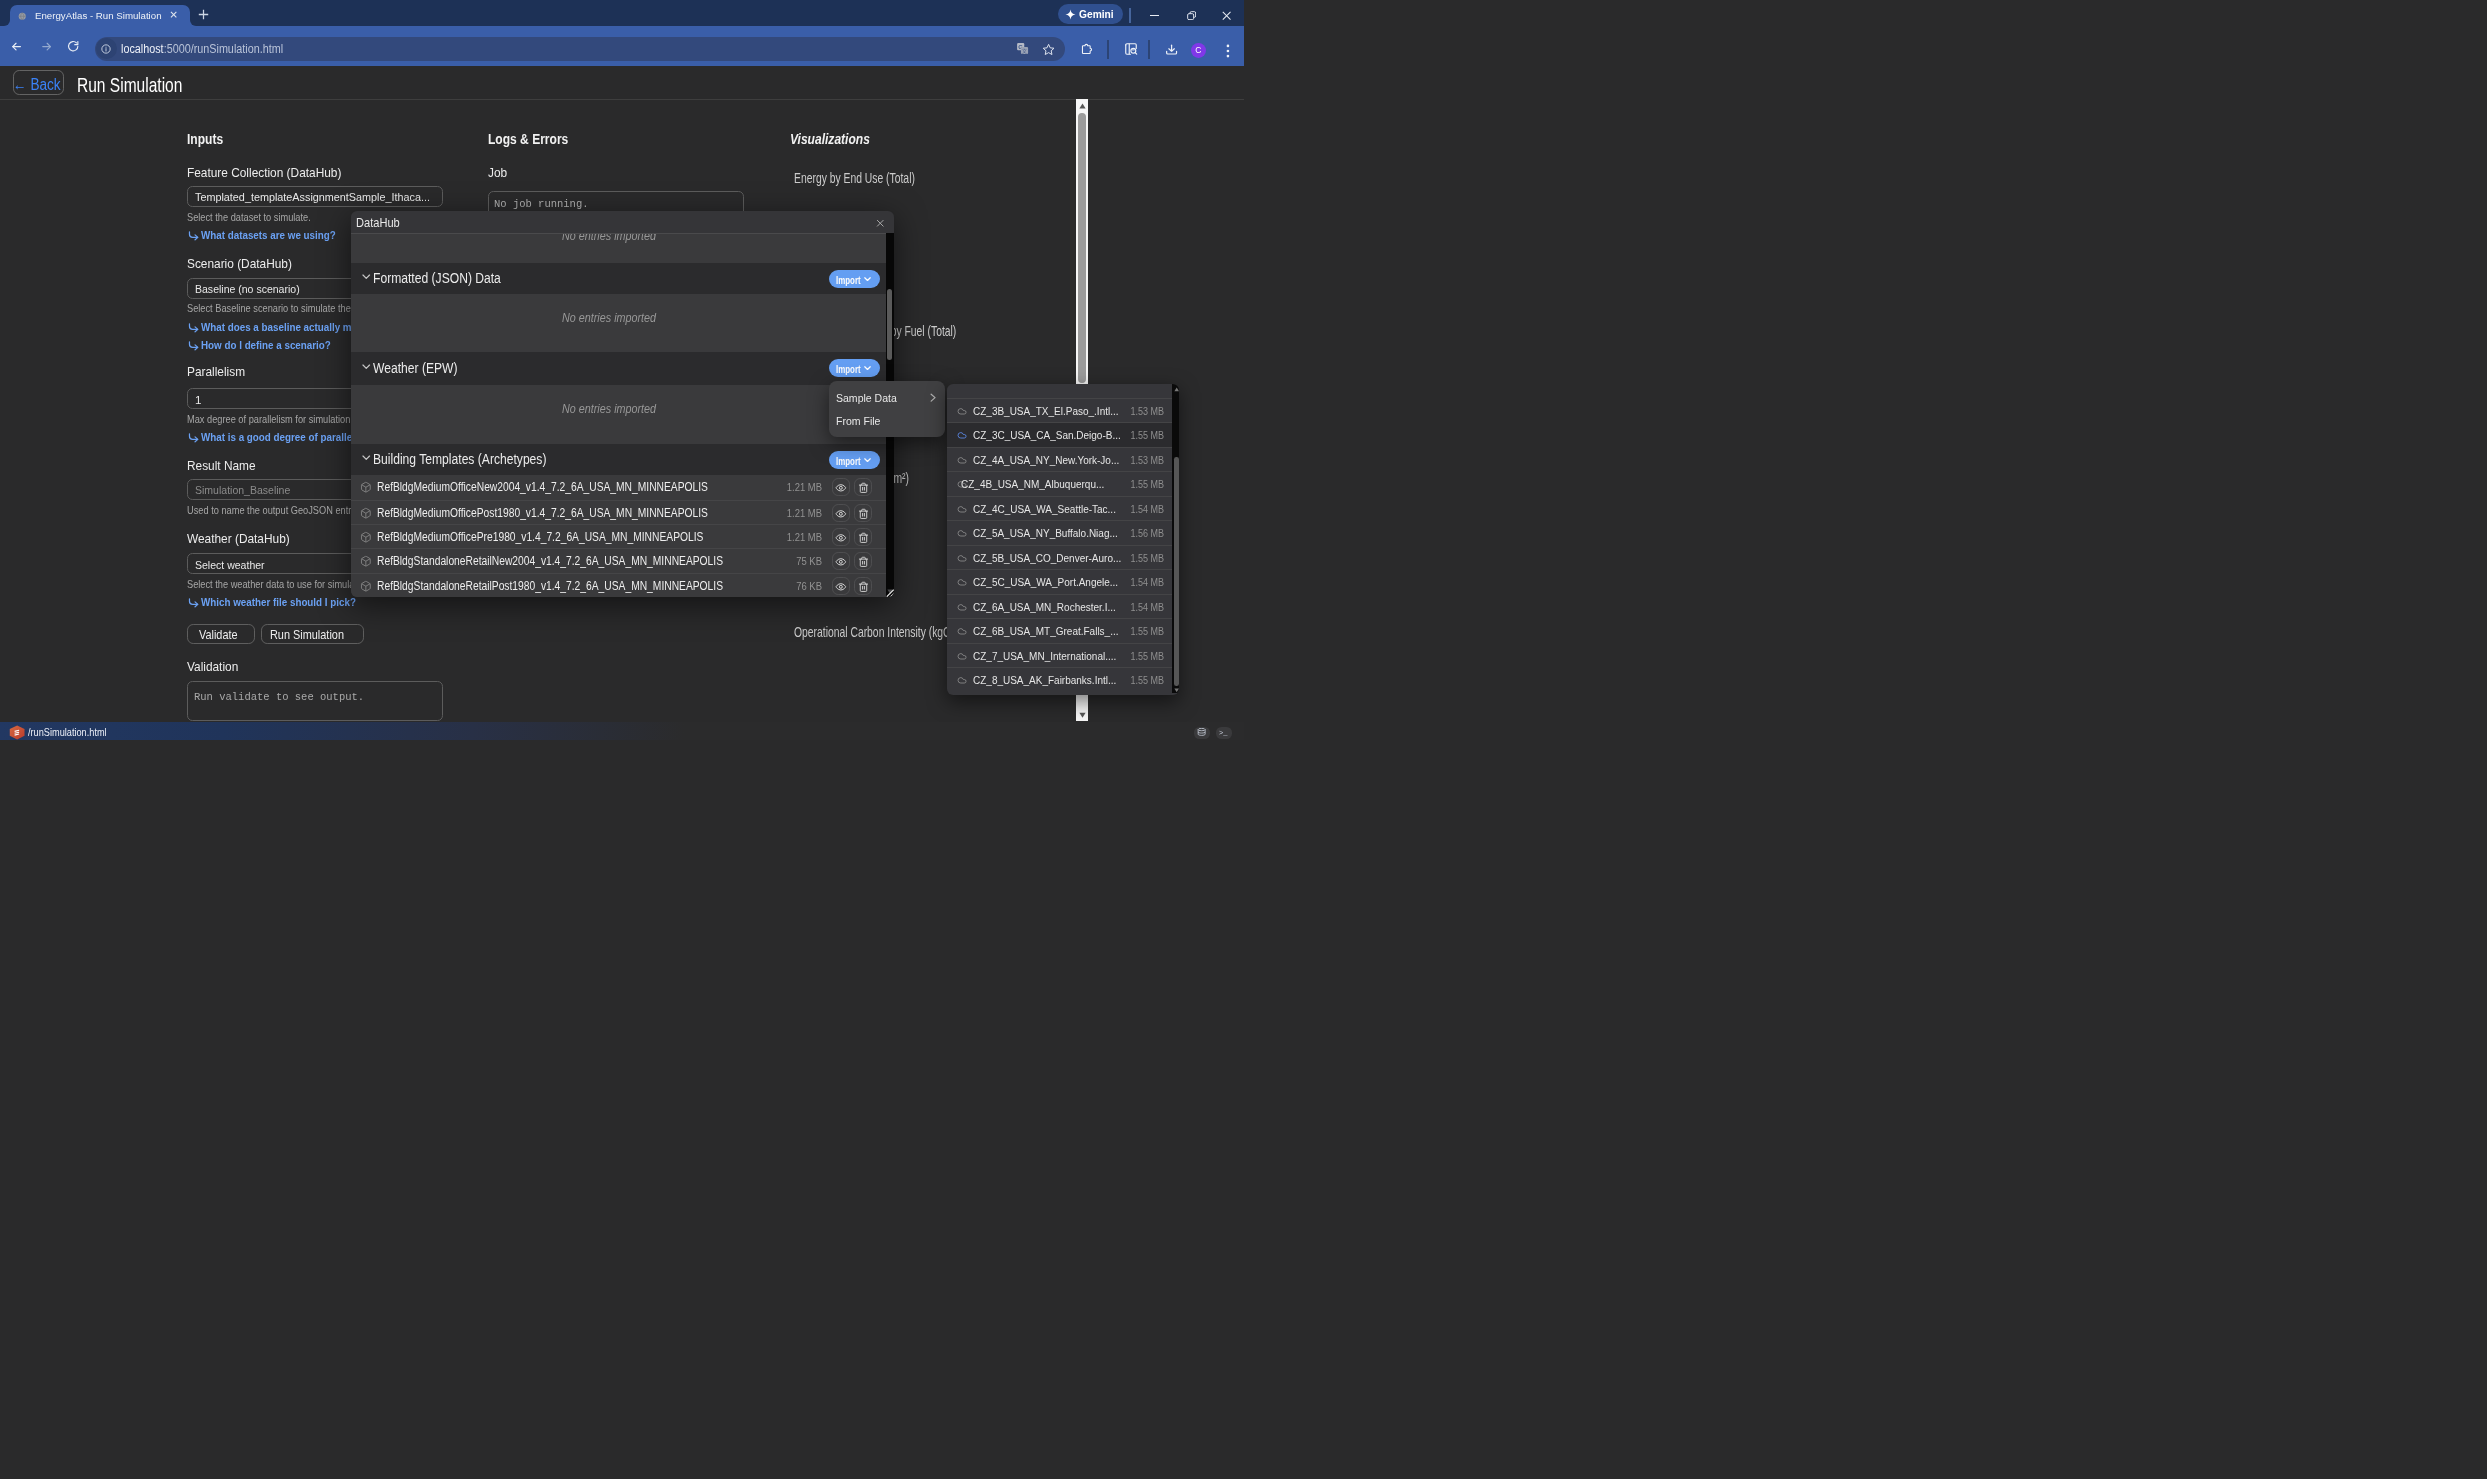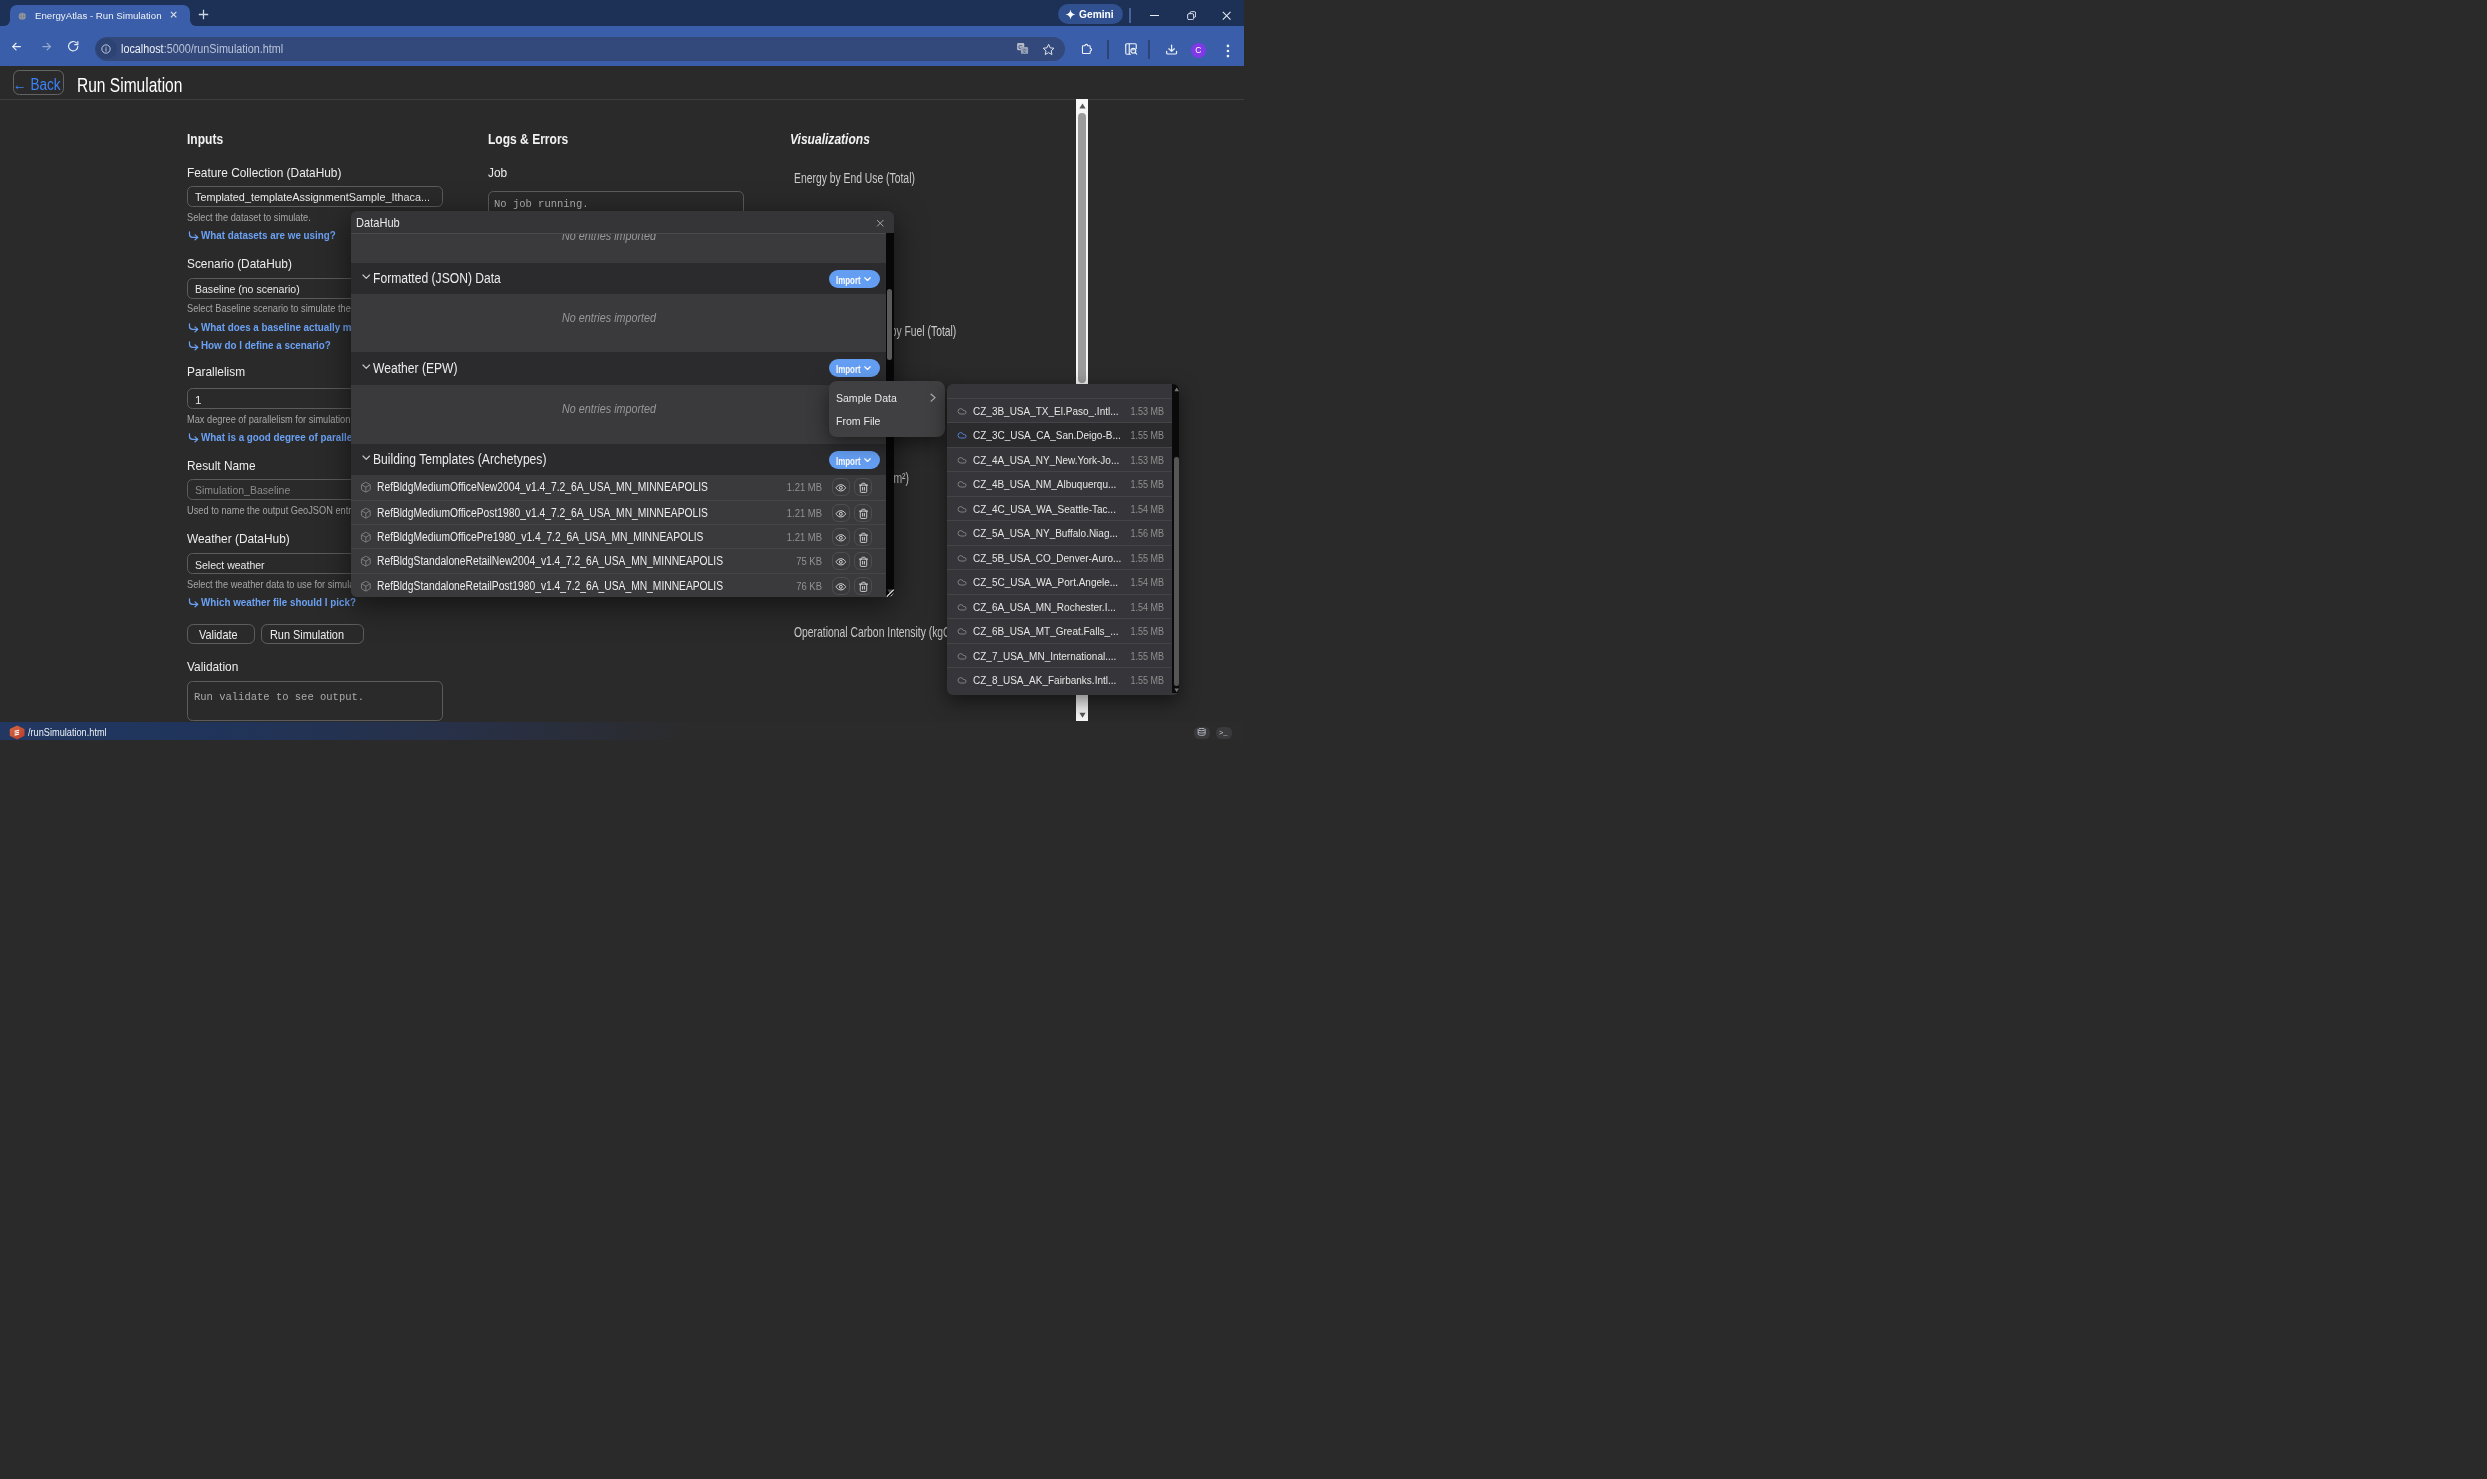--- a/index.html
+++ b/index.html
@@ -512,21 +512,21 @@
           </span>
           <span class="abs" style="left:26px;top:5px;color:#e6e6e6;font-size:11.7px;"><span class="cx" style="transform:scaleX(0.855)">CZ_4A_USA_NY_New.York-Jo...</span></span>
           <span class="abs" style="left:155px;top:6.2px;width:62px;text-align:right;color:#8f8f8f;font-size:10.5px;"><span class="cxr" style="transform:scaleX(0.86)">1.53 MB</span></span>
         </div>
         <div class="abs" style="left:0;top:87px;width:225px;height:24.5px;border-top:0.8px solid #444446;">
           <span class="abs" style="left:9.7px;top:7.8px;">
             <svg width="10" height="7.8" viewBox="0 0 24 18" fill="none" stroke="#8f8f8f" stroke-width="2" stroke-linejoin="round">
               <path d="M17.5 16.5H9a6.5 6.5 0 1 1 6.23-8.36h2.27a4.18 4.18 0 1 1 0 8.36Z"></path>
             </svg>
           </span>
-          <span class="abs" style="left:26px;top:5px;color:#e6e6e6;font-size:11.7px;text-align:center;"><span class="cx" style="transform:scaleX(0.855)">CZ_4B_USA_NM_Albuquerqu...</span></span>
+          <span class="abs" style="left:14px;top:5px;color:#e6e6e6;font-size:11.7px;text-align:center;"><span class="cx" style="transform:scaleX(0.855)">CZ_4B_USA_NM_Albuquerqu...</span></span>
           <span class="abs" style="left:155px;top:6.2px;width:62px;text-align:right;color:#8f8f8f;font-size:10.5px;"><span class="cxr" style="transform:scaleX(0.86)">1.55 MB</span></span>
         </div>
         <div class="abs" style="left:0;top:112px;width:225px;height:24.5px;border-top:0.8px solid #444446;">
           <span class="abs" style="left:9.7px;top:7.8px;">
             <svg width="10" height="7.8" viewBox="0 0 24 18" fill="none" stroke="#8f8f8f" stroke-width="2" stroke-linejoin="round">
               <path d="M17.5 16.5H9a6.5 6.5 0 1 1 6.23-8.36h2.27a4.18 4.18 0 1 1 0 8.36Z"></path>
             </svg>
           </span>
           <span class="abs" style="left:26px;top:5px;color:#e6e6e6;font-size:11.7px;"><span class="cx" style="transform:scaleX(0.855)">CZ_4C_USA_WA_Seattle-Tac...</span></span>
           <span class="abs" style="left:155px;top:6.2px;width:62px;text-align:right;color:#8f8f8f;font-size:10.5px;"><span class="cxr" style="transform:scaleX(0.86)">1.54 MB</span></span>

